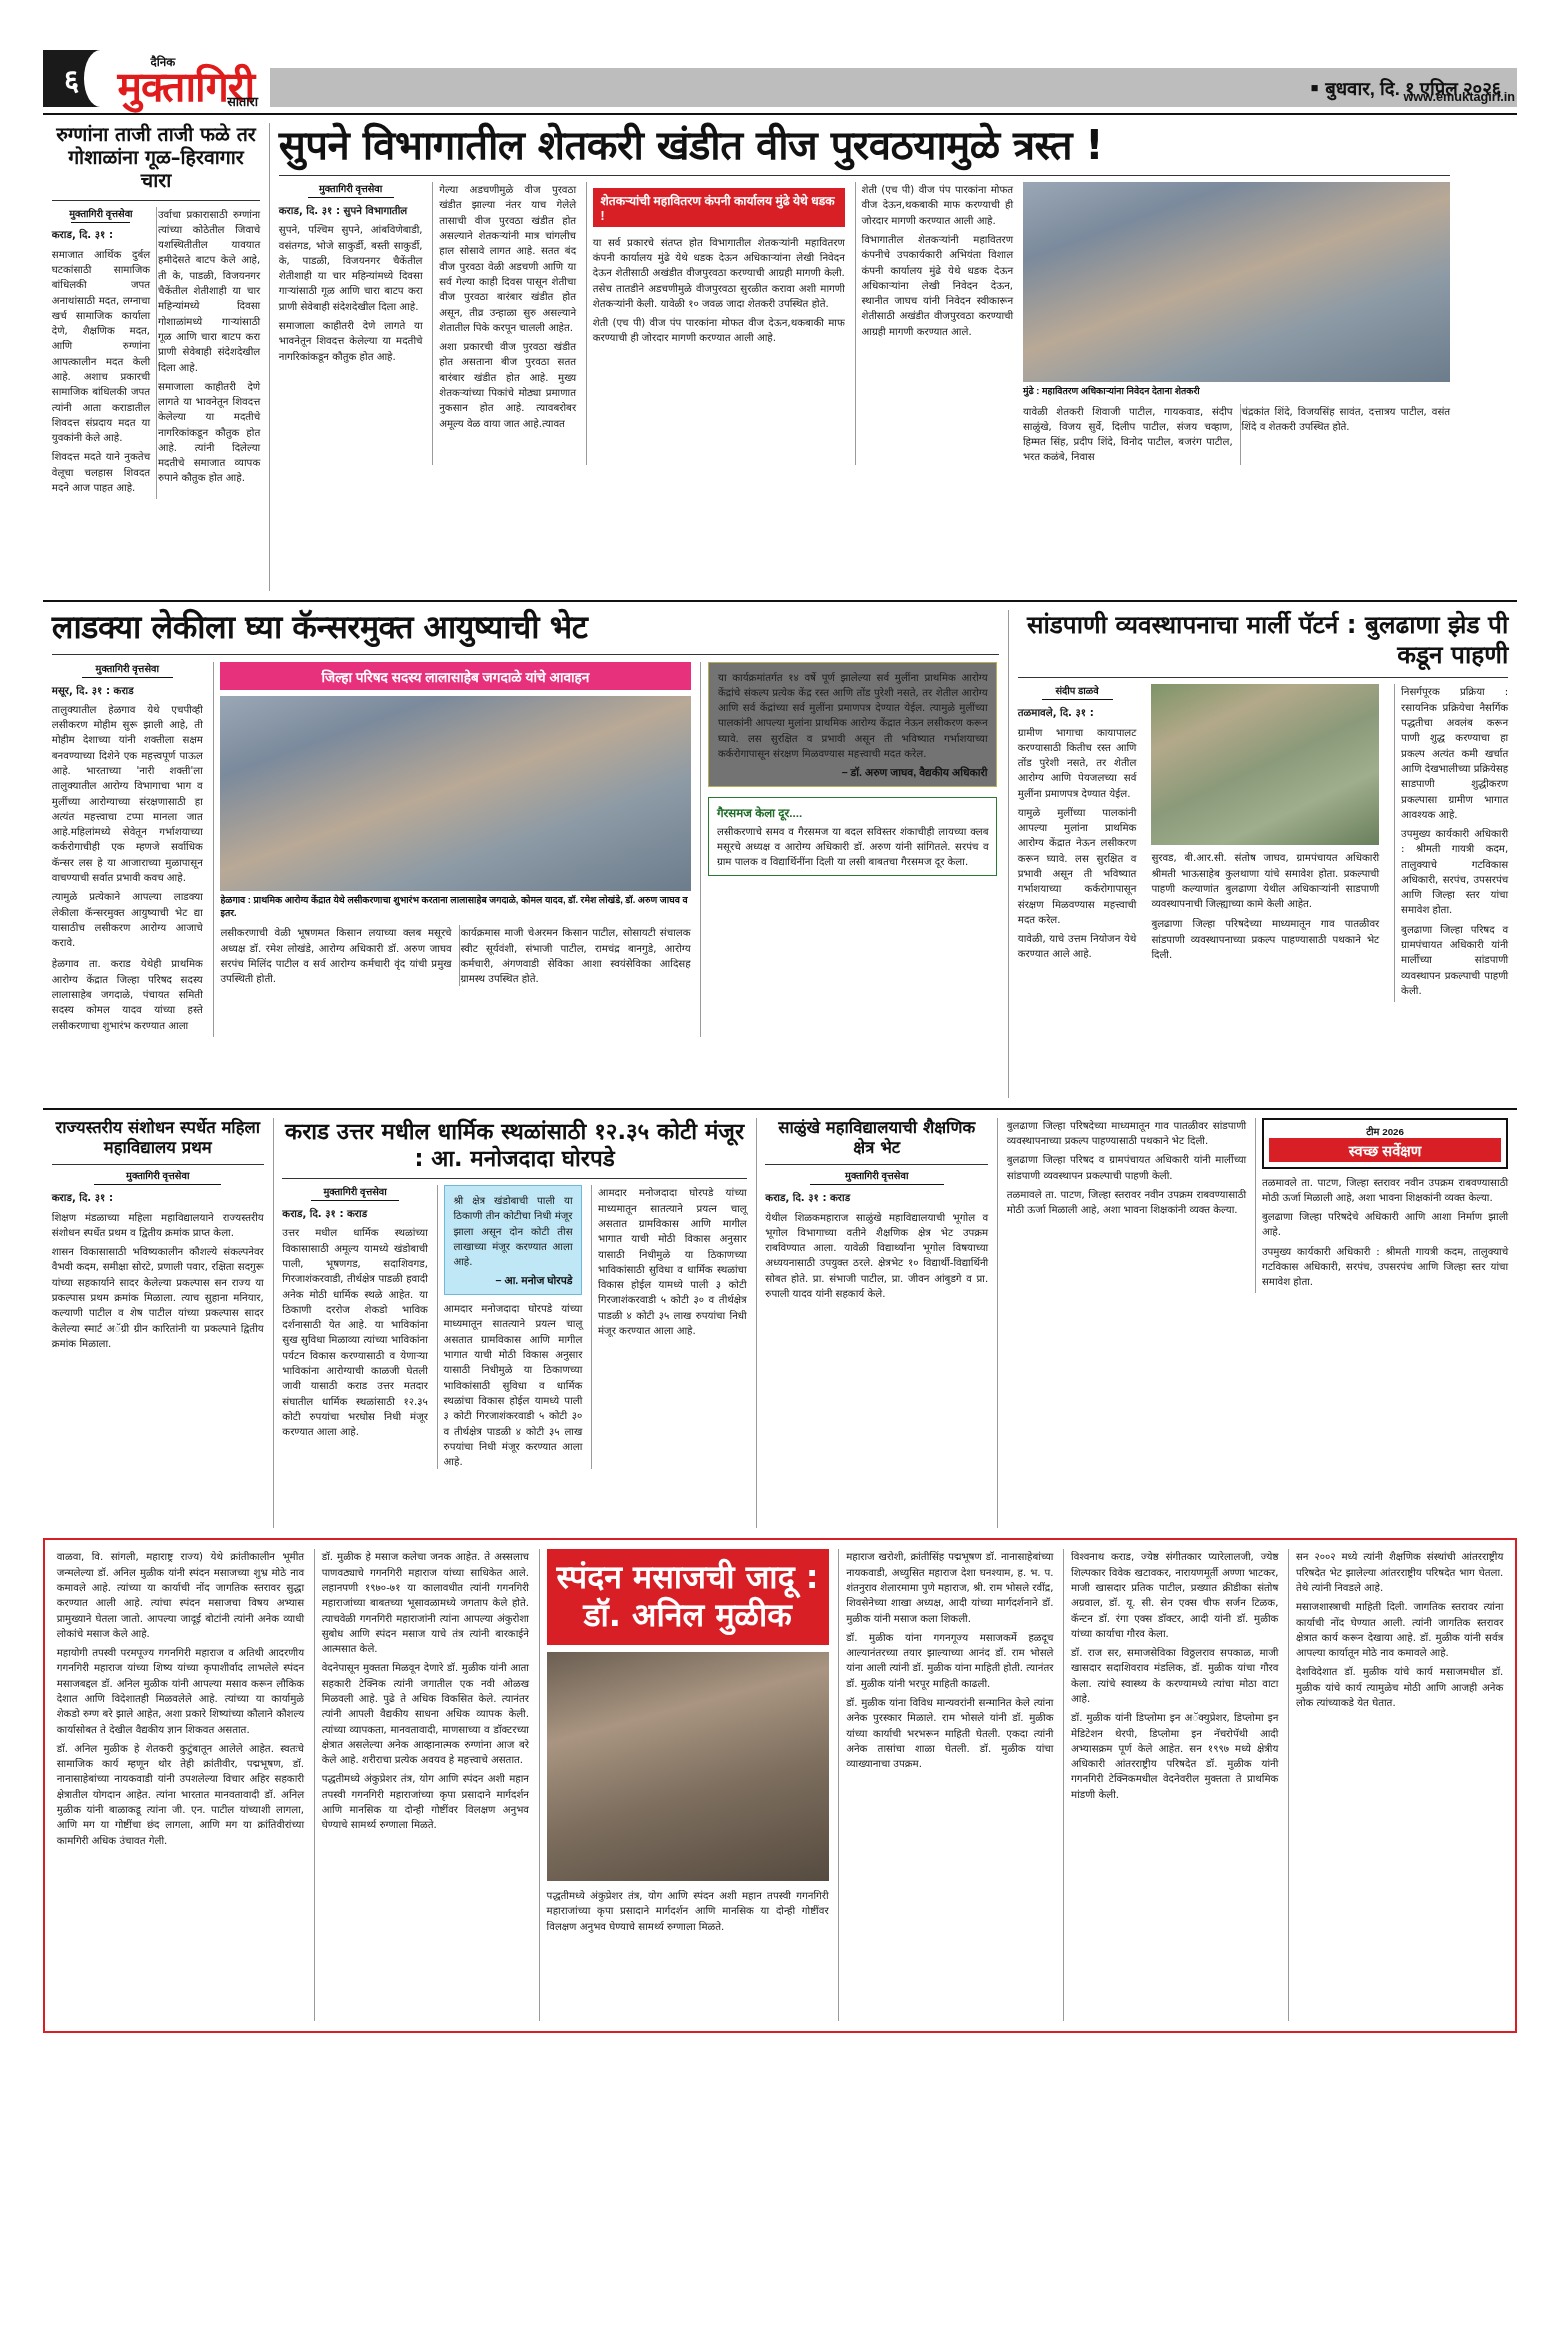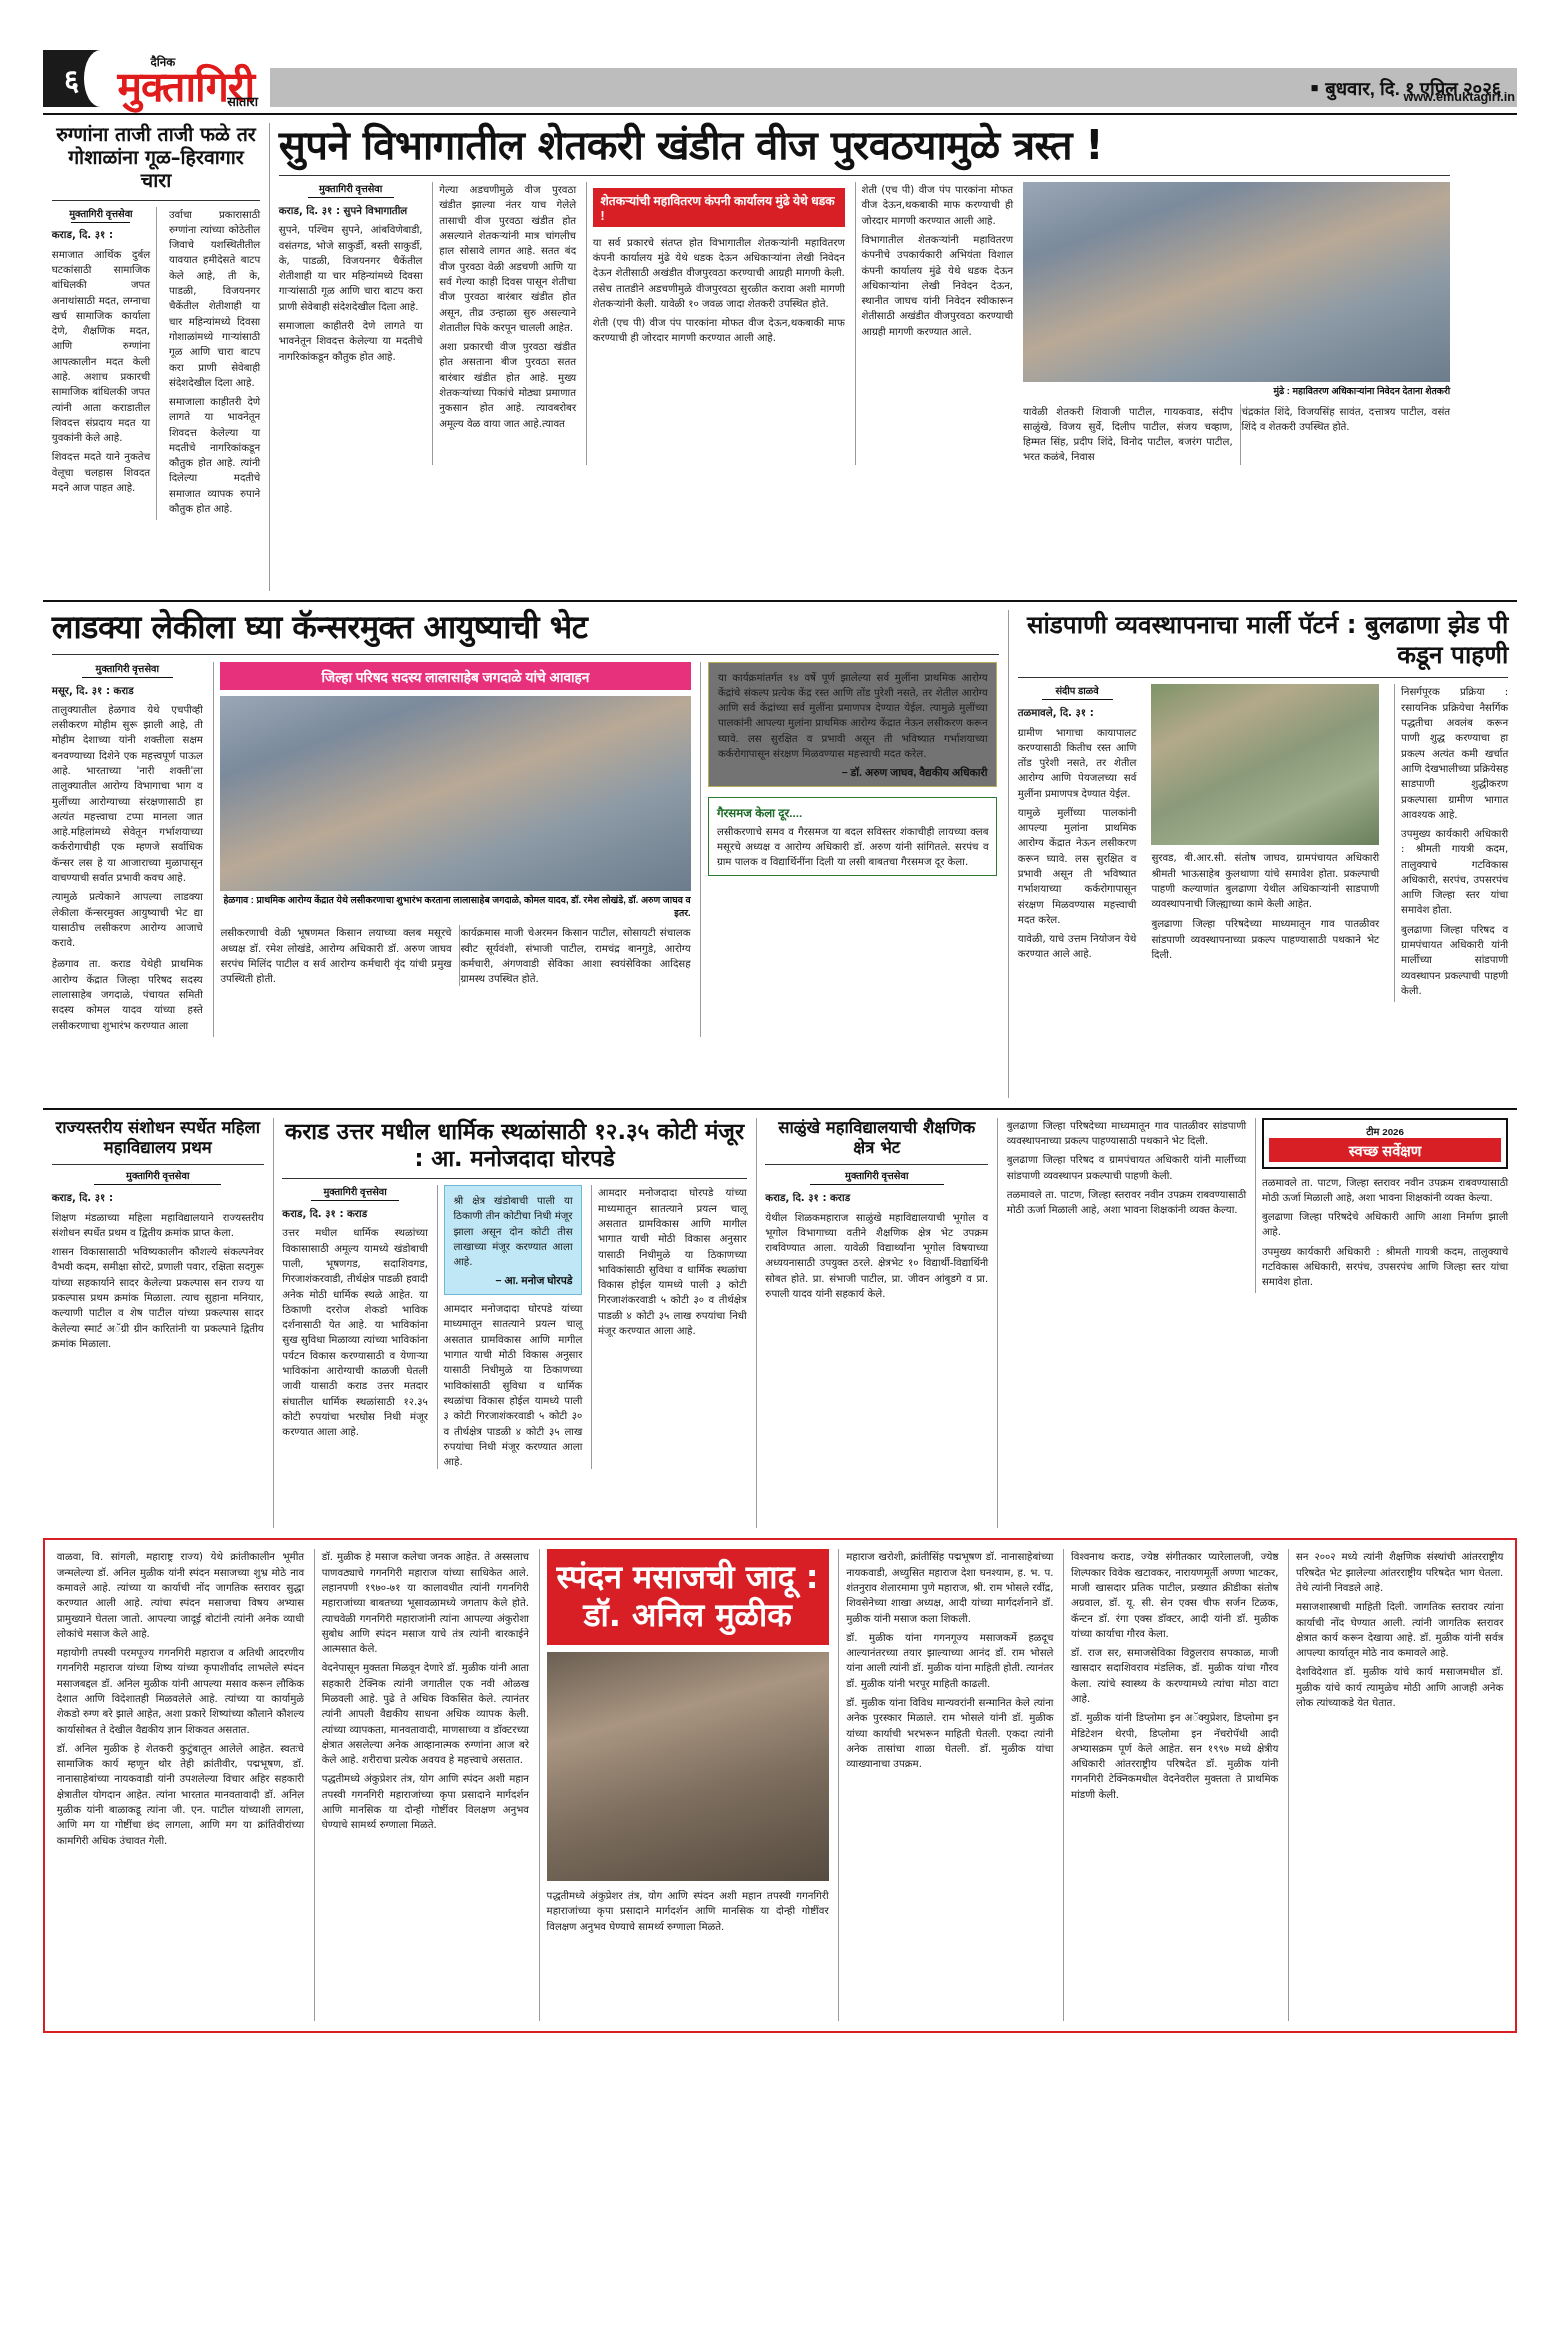--- a/index.html
+++ b/index.html
@@ -66,21 +66,21 @@
     background: #e8317c; color: #ffffff; font-size: 13.7px; font-weight: bold;
     padding: 4.9px 9.8px; display: block; text-align: center; margin-bottom: 5.9px;
   }
   .photo {
     background: linear-gradient(170deg,#8fa88c 0%,#6e8c6b 28%,#a9b59a 55%,#7e8f78 80%,#5d7258 100%);
     position: relative; overflow: hidden;
   }
   .photo.people { background: linear-gradient(160deg,#9aa7b5 0%,#7b8a9c 22%,#b9a996 48%,#8c9aa6 70%,#6d7c8c 100%); }
   .photo.portrait { background: linear-gradient(165deg,#6b5f52 0%,#a99581 30%,#7d6e5e 60%,#564b40 100%); }
   .photo.crowd { background: linear-gradient(155deg,#7e9468 0%,#b3a98a 25%,#8b9a7a 50%,#9fae8c 72%,#6a7f5c 100%); }
-  .caption { font-size: 9.3px; font-weight: bold; line-height: 1.35; margin-top: 2.9px; color: #111; text-align: right; }
+  .caption { font-size: 9.3px; font-weight: bold; line-height: 1.35; margin-top: 2.9px; color: #111; }
 
   .box-yellow { background: #737373; border: 1px solid #b9ad55; padding: 6.8px 8.8px; }
   .box-cyan   { background: #bfe7f5; border: 1px solid #6fb9d4; padding: 6.8px 8.8px; }
   .box-attrib { font-size: 10.7px; font-weight: bold; text-align: right; color: #111; margin-top: 3.9px; }
 
   .col-rule { border-left: 1px solid #9a9a9a; }
 
   
   .top-section { display: flex; margin-top: 7.8px; }
   .col { padding: 0 8.8px; }
@@ -131,21 +131,21 @@
       <div style="display:flex;">
         <div style="width:50%;padding-right:5.9px;">
           <div class="byline">मुक्तागिरी वृत्तसेवा</div>
           <div class="byline-rule"></div>
           <div class="body-text">
             <p><b>कराड, दि. ३१ :</b></p>
             <p>समाजात आर्थिक दुर्बल घटकांसाठी सामाजिक बांधिलकी जपत अनाथांसाठी मदत, लग्नाचा खर्च सामाजिक कार्याला देणे, शैक्षणिक मदत, आणि रुग्णांना आपत्कालीन मदत केली आहे. अशाच प्रकारची सामाजिक बांधिलकी जपत त्यांनी आता कराडातील शिवदत्त संप्रदाय मदत या युवकांनी केले आहे.</p>
             <p>शिवदत्त मदते याने नुकतेच वेलूचा चलहास शिवदत मदने आज पाहत आहे.</p>
           </div>
         </div>
-        <div style="width:50%;padding-left:12px;" class="col-rule">
+        <div style="width:50%;padding-left:1px;" class="col-rule">
           <div class="body-text">
             <p>उर्वाचा प्रकारासाठी रुग्णांना त्यांच्या कोठेतील जिवाचे यशस्थितीतील यावयात हमीदेसते बाटप केले आहे, ती के, पाडळी, विजयनगर चैकेंतील शेतीशाही या चार महिन्यांमध्ये दिवसा गोशाळांमध्ये गाऱ्यांसाठी गूळ आणि चारा बाटप करा प्राणी सेवेबाही संदेशदेखील दिला आहे.</p>
             <p>समाजाला काहीतरी देणे लागते या भावनेतून शिवदत्त केलेल्या या मदतीचे नागरिकांकडून कौतुक होत आहे. त्यांनी दिलेल्या मदतीचे समाजात व्यापक रुपाने कौतुक होत आहे.</p>
           </div>
         </div>
       </div>
     </div>
 
     <div class="col col-rule" style="width:1190px;">
       <h1 class="lead">सुपने विभागातील शेतकरी खंडीत वीज पुरवठयामुळे त्रस्त !</h1>

